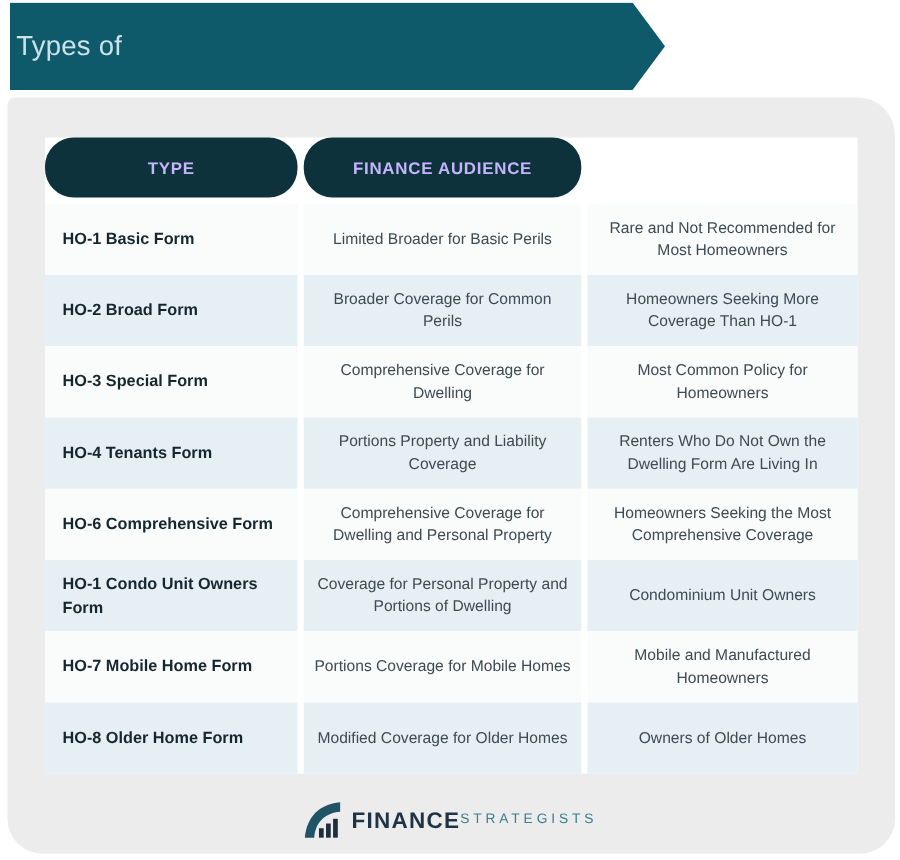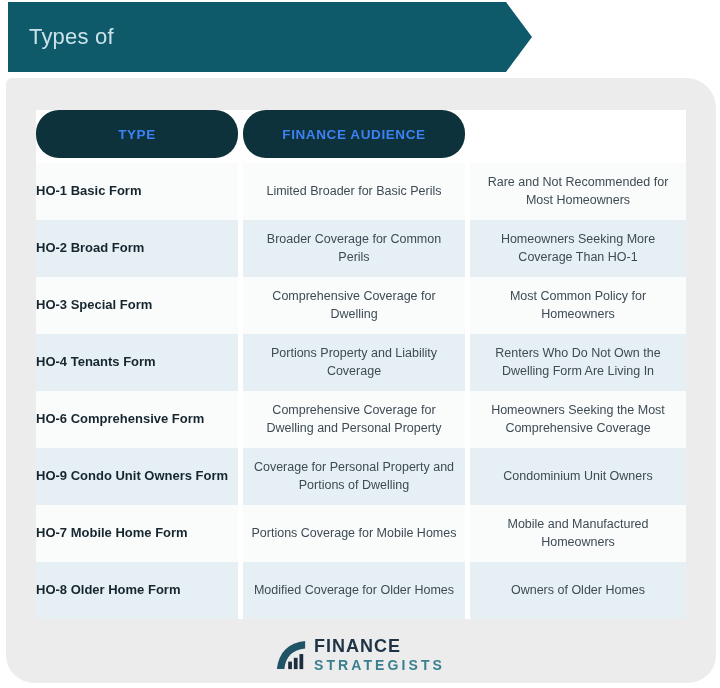--- a/index.html
+++ b/index.html
@@ -33,21 +33,21 @@
   .banner {
     position: absolute;
     left: 8px;
     top: 2px;
     width: 524px;
     height: 70px;
     background: var(--banner, #0e5a6b);
     clip-path: polygon(0 0, calc(100% - 26px) 0, 100% 50%, calc(100% - 26px) 100%, 0 100%);
     display: flex;
     align-items: center;
-    padding-left: 21px;
+    padding-left: 5px;
     box-sizing: border-box;
   }
   .banner .t-prefix {
     color: var(--banner-prefix, #cbe2e9);
     font-size: 22px;
     font-weight: 400;
     letter-spacing: 0.2px;
     margin-right: 7px;
     white-space: nowrap;
   }
@@ -69,40 +69,40 @@
   }
   .thead, .tbody {
     display: grid;
     grid-template-columns: 202px 222px 216px;
     column-gap: 5px;
   }
   .thead { margin-bottom: 5px; }
   .th {
     height: 48px;
     background: var(--header-cell, #0e323b);
-    color: #3b82f6;
+    color: #c4b5fd;
     font-size: 13.5px;
     font-weight: 700;
     letter-spacing: 0.6px;
     display: flex;
     align-items: center;
     justify-content: center;
     text-align: center;
     border-radius: 23px;
   }
   .cell {
     height: 57px;
     display: flex;
     align-items: center;
     box-sizing: border-box;
     line-height: 1.4;
   }
   .cell.type {
     justify-content: flex-start;
-    padding-left: 0;
+    padding-left: 14px;
     padding-right: 8px;
     font-size: 13px;
     font-weight: 700;
     color: var(--type-text, #16262f);
   }
   .cell.mid, .cell.aud {
     justify-content: center;
     text-align: center;
     padding: 0 8px;
     font-size: 12.5px;
@@ -118,32 +118,32 @@
     position: absolute;
     left: 0;
     right: 0;
     bottom: 16px;
     display: flex;
     align-items: center;
     justify-content: center;
     gap: 7px;
   }
   .logo-icon { width: 32px; height: 32px; flex: 0 0 auto; }
-  .logo-text { display: flex; flex-direction: column; }
+  .logo-text { display: flex; }
   .logo-name {
     color: var(--logo-navy, #1e3346);
     font-size: 18px;
     font-weight: 700;
     letter-spacing: 1px;
     line-height: 1;
   }
   .logo-sub {
     color: var(--logo-teal, #3a7f8f);
-    font-size: 14px;
-    font-weight: 700;
+    font-size: 11px;
+    font-weight: 400;
     letter-spacing: 3.1px;
     line-height: 1;
     margin-top: 3px;
   }
 </style>
 </head>
 <body>
 
 <div class="stage">
 
@@ -178,21 +178,21 @@
         <div class="cell type">HO-4 Tenants Form</div>
         <div class="cell mid">Portions Property and Liability Coverage</div>
         <div class="cell aud">Renters Who Do Not Own the Dwelling Form Are Living In</div>
       </div>
       <div class="trow row-odd">
         <div class="cell type">HO-6 Comprehensive Form</div>
         <div class="cell mid">Comprehensive Coverage for Dwelling and Personal Property</div>
         <div class="cell aud">Homeowners Seeking the Most Comprehensive Coverage</div>
       </div>
       <div class="trow row-even">
-        <div class="cell type">HO-9 Condo Unit Owners Form</div>
+        <div class="cell type">HO-1 Condo Unit Owners Form</div>
         <div class="cell mid">Coverage for Personal Property and Portions of Dwelling</div>
         <div class="cell aud">Condominium Unit Owners</div>
       </div>
       <div class="trow row-odd">
         <div class="cell type">HO-7 Mobile Home Form</div>
         <div class="cell mid">Portions Coverage for Mobile Homes</div>
         <div class="cell aud">Mobile and Manufactured Homeowners</div>
       </div>
       <div class="trow row-even">
         <div class="cell type">HO-8 Older Home Form</div>

